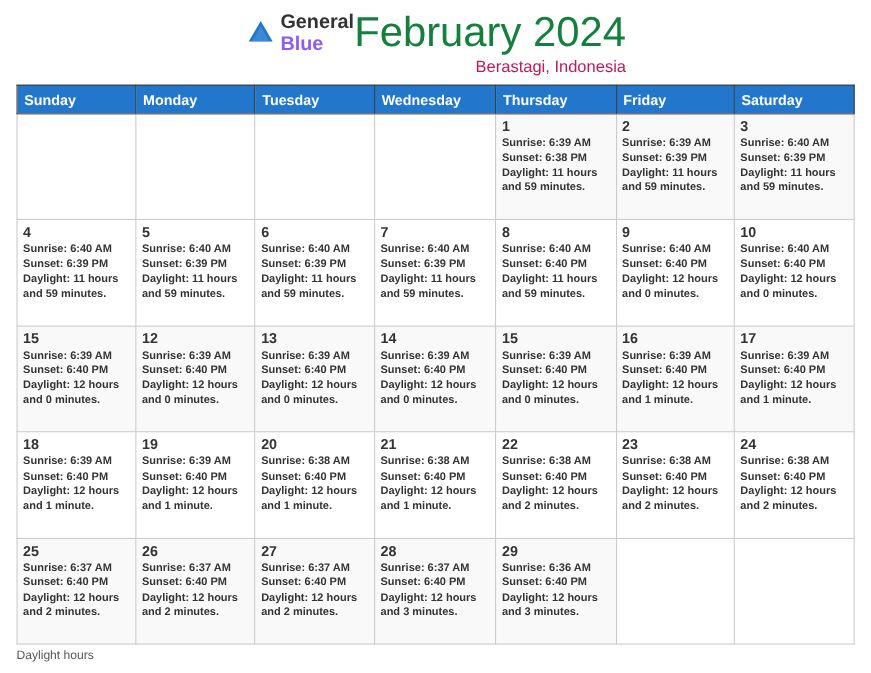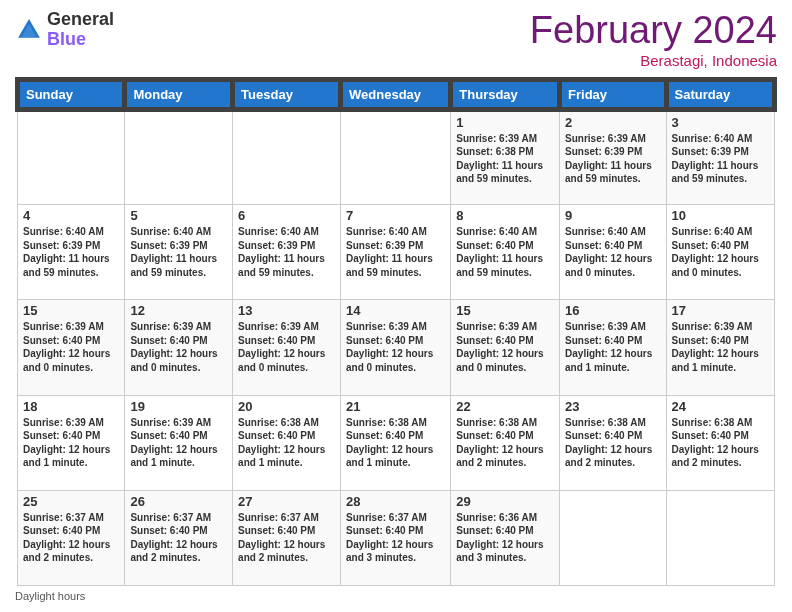--- a/index.html
+++ b/index.html
@@ -12,21 +12,21 @@
     }
     .page {
       width: 792px;
       height: 612px;
       padding: 10px 15px;
       display: flex;
       flex-direction: column;
     }
     .header {
       display: flex;
-      justify-content: space-between;
+      justify-content: center;
       align-items: flex-start;
       margin-bottom: 8px;
     }
     .logo {
       display: flex;
       align-items: center;
       gap: 4px;
     }
     .logo-text {
       display: flex;
@@ -46,40 +46,40 @@
     .logo-icon {
       width: 28px;
       height: 28px;
     }
     .title-block {
       text-align: right;
     }
     .calendar-title {
       font-size: 38px;
       font-weight: normal;
-      color: #701a75;
+      color: #15803d;
       line-height: 1.1;
     }
     .calendar-subtitle {
       font-size: 15px;
       color: #be185d;
     }
     .calendar-table {
       width: 100%;
       border-collapse: collapse;
       flex: 1;
     }
     .calendar-table thead tr th {
       background: #2277cc;
       color: #fff;
       text-align: left;
       padding: 5px 6px;
       font-size: 13px;
       font-weight: bold;
-      border: 5px solid #404040;
+      border: 1px solid #404040;
     }
     .calendar-table tbody tr td {
       border: 1px solid #ccc;
       vertical-align: top;
       padding: 3px 5px;
       width: 113px;
       height: 80px;
       font-size: 10px;
       color: #333;
       background: #fff;

